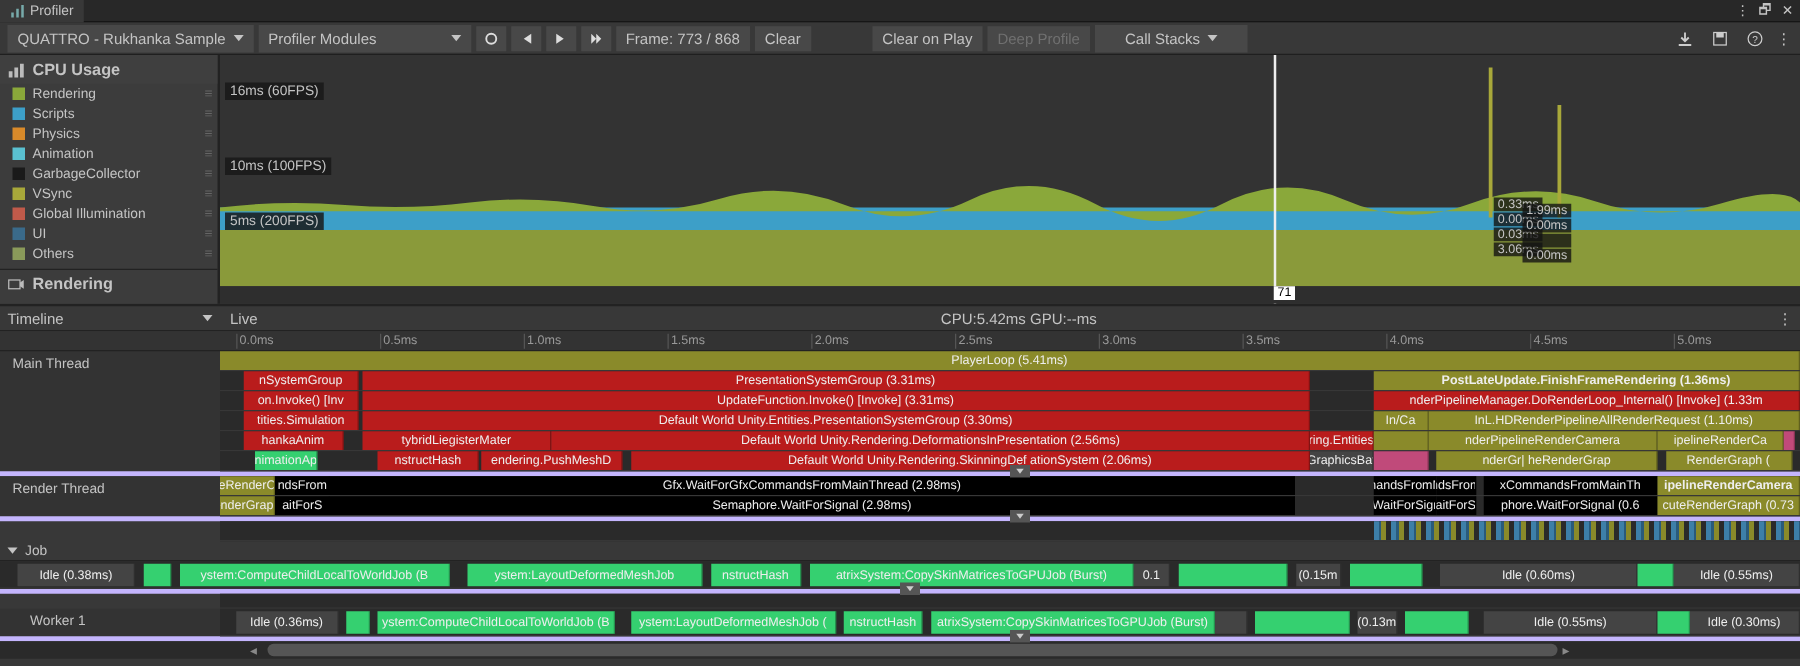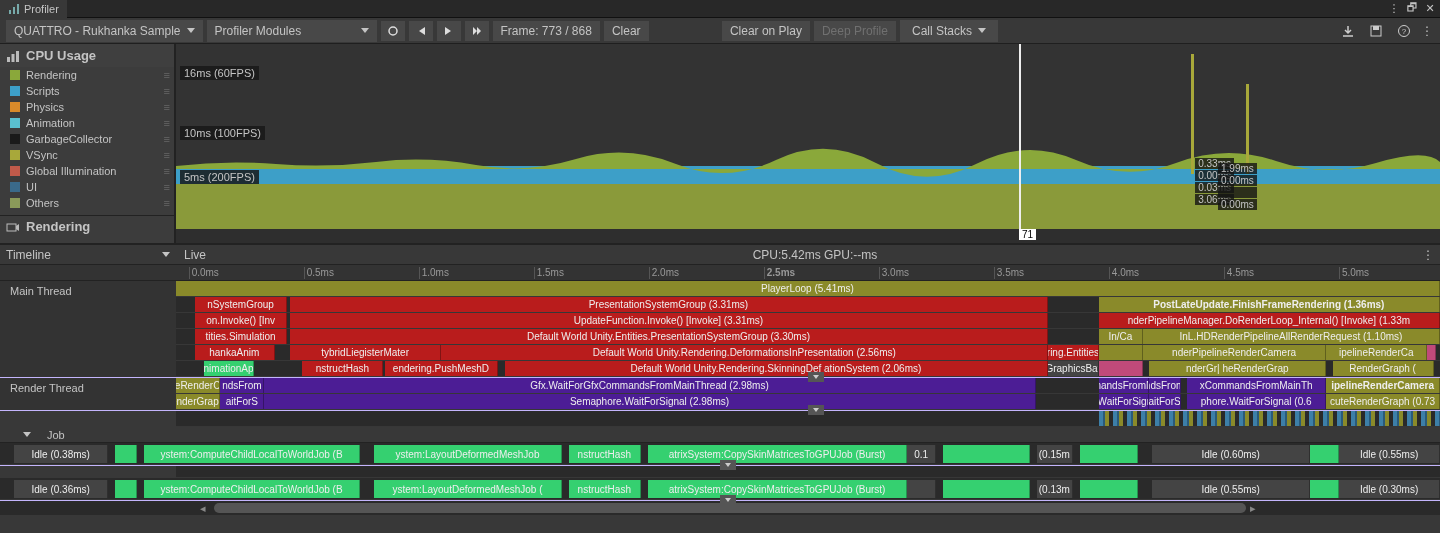--- a/index.html
+++ b/index.html
@@ -33,30 +33,30 @@
 .ov-r div, .ov-l div { background:rgba(20,20,20,.8); padding:0 3px; margin:1px 0; }
 .chartfoot { position:absolute; bottom:0; left:0; right:0; height:14px; background:#2e2e2e; }
 .chartfoot .ph { position:absolute; background:#fff; color:#000; font-size:10px; padding:0 3px; }
 .tlhdr { height:22px; background:#383838; border-top:2px solid #222; border-bottom:1px solid #222; display:flex; align-items:center; font-size:12px; }
 .tlhdr .left { width:176px; padding:0 6px; display:flex; align-items:center; justify-content:space-between; }
 .tlhdr .mid { flex:1; display:flex; align-items:center; }
 .tlruler { height:16px; background:#333; display:flex; position:relative; border-bottom:1px solid #222; }
 .tlruler .lab { width:176px; }
 .tlruler .ticks { flex:1; position:relative; }
 .tlruler .t { position:absolute; font-size:10px; color:#999; top:2px; border-left:1px solid #555; padding-left:2px; height:12px; }
-.track { display:flex; border-bottom:1px solid #c4b5fd; background:#333; }
+.track { display:flex; border-bottom:4px solid #c4b5fd; background:#333; }
 .track .tlabel { width:176px; padding:4px 10px; display:flex; align-items:flex-start; }
 .track .lanes { flex:1; position:relative; }
 .lane { height:16px; position:relative; background:#2a2a2a; border-bottom:1px solid #373737; }
 .bar { position:absolute; top:0; height:15px; font-size:10px; color:#eee; display:flex; align-items:center; justify-content:center; overflow:hidden; white-space:nowrap; padding:0 2px; border-right:1px solid rgba(0,0,0,.3); }
-.c-olive{background:#8a8a2a;} .c-blue{background:#b91c1c;} .c-bgreen{background:#35d070;} .c-gray{background:#4c1d95;} .c-dgr{background:#444;} .c-pink{background:#c04a7a;} 
+.c-olive{background:#8a8a2a;} .c-blue{background:#b91c1c;} .c-bgreen{background:#35d070;} .c-gray{background:#000000;} .c-dgr{background:#444;} .c-pink{background:#c04a7a;} 
 .colstripes { position:absolute; top:0; bottom:0; }
 .exp { position:absolute; bottom:-5px; left:50%; width:16px; height:10px; background:#555; display:flex; align-items:center; justify-content:center; z-index:5; cursor:pointer; }
 .exp .tri { border-top:4px solid #ccc; border-left:3px solid transparent; border-right:3px solid transparent; }
-.jobhdr { height:16px; background:#383838; display:flex; align-items:center; padding:0 23px; gap:16px; border-bottom:1px solid #222; }
+.jobhdr { height:16px; background:#383838; display:flex; align-items:center; padding:0 6px; gap:6px; border-bottom:1px solid #222; }
 .jobhdr .tri2 { width:0;height:0;border-left:4px solid transparent;border-right:4px solid transparent;border-top:5px solid #c4c4c4; }
 .scrollb { height:14px; background:#2a2a2a; display:flex; align-items:center; padding:0 180px 0 200px; }
 .scrollb .thumb { height:10px; background:#555; border-radius:5px; flex:1; margin:0 4px; }
 .scrollb .ar { width:10px; color:#888; cursor:pointer; }
 svg { display:block; }
 </style>
 </head>
 <body>
 
 <div class="row tabbar">
@@ -112,21 +112,21 @@
   <div class="btn">
       <span>Clear</span>
     </div>
   <div class="spacer"></div>
   <div class="btn">
       <span>Clear on Play</span>
     </div>
   <div class="btn ghost">
       <span>Deep Profile</span>
     </div>
-  <div class="dd" style="padding:4px 12px">
+  <div class="dd" style="padding:4px 24px">
       <span>Call Stacks</span>
       <span class="tri"></span>
     </div>
   <div style="width:330px"></div>
   <div class="iconbtn" style="background:none">
       <svg width="14" height="14">
         <path d="M2 12h10M7 2v7m-3-3l3 3 3-3" fill="none" stroke="#ccc" stroke-width="1.5"></path>
       </svg>
     </div>
   <div class="iconbtn" style="background:none">
@@ -261,21 +261,21 @@
 </div>
 
 <div class="tlruler">
   <div class="lab"></div>
   <div class="ticks" id="ticks">
       <span class="t" style="left: 1%;">0.0ms</span>
       <span class="t" style="left: 10.1%;">0.5ms</span>
       <span class="t" style="left: 19.2%;">1.0ms</span>
       <span class="t" style="left: 28.3%;">1.5ms</span>
       <span class="t" style="left: 37.4%;">2.0ms</span>
-      <span class="t" style="left: 46.5%; font-weight: bold;">2.5ms</span>
+      <span class="t" style="left: 46.5%;">2.5ms</span>
       <span class="t" style="left: 55.6%;">3.0ms</span>
       <span class="t" style="left: 64.7%;">3.5ms</span>
       <span class="t" style="left: 73.8%;">4.0ms</span>
       <span class="t" style="left: 82.9%;">4.5ms</span>
       <span class="t" style="left: 92%;">5.0ms</span>
     </div>
 </div>
 
 <div class="track">
   <div class="tlabel">Main Thread</div>
@@ -378,20 +378,21 @@
           <div class="bar c-bgreen" style="left: 91%; width: 2%; height: 18px; top: 2px;"></div>
           <div class="bar c-dgr" style="left: 93%; width: 7%; height: 18px; top: 2px;">Idle (0.55ms)</div>
         </div>
         <div class="exp">
           <span class="tri"></span>
         </div>
       </div>
     </div>
     <div class="lane" style="margin-left: 176px; height: 12px;"></div>
     <div class="track">
+      <div class="tlabel" style="padding-left: 24px;">Worker 1</div>
       <div class="lanes">
         <div class="lane" style="height: 22px;">
           <div class="bar c-dgr" style="left: 1%; width: 6.5%; height: 18px; top: 2px;">Idle (0.36ms)</div>
           <div class="bar c-bgreen" style="left: 8%; width: 1.5%; height: 18px; top: 2px;"></div>
           <div class="bar c-bgreen" style="left: 10%; width: 15%; height: 18px; top: 2px;">ystem:ComputeChildLocalToWorldJob (B</div>
           <div class="bar c-bgreen" style="left: 26%; width: 13%; height: 18px; top: 2px;">ystem:LayoutDeformedMeshJob (</div>
           <div class="bar c-bgreen" style="left: 39.5%; width: 5%; height: 18px; top: 2px;">nstructHash</div>
           <div class="bar c-bgreen" style="left: 45%; width: 18%; height: 18px; top: 2px;">atrixSystem:CopySkinMatricesToGPUJob (Burst)</div>
           <div class="bar c-dgr" style="left: 63%; width: 2%; height: 18px; top: 2px;"></div>
           <div class="bar c-bgreen" style="left: 65.5%; width: 6%; height: 18px; top: 2px;"></div>

